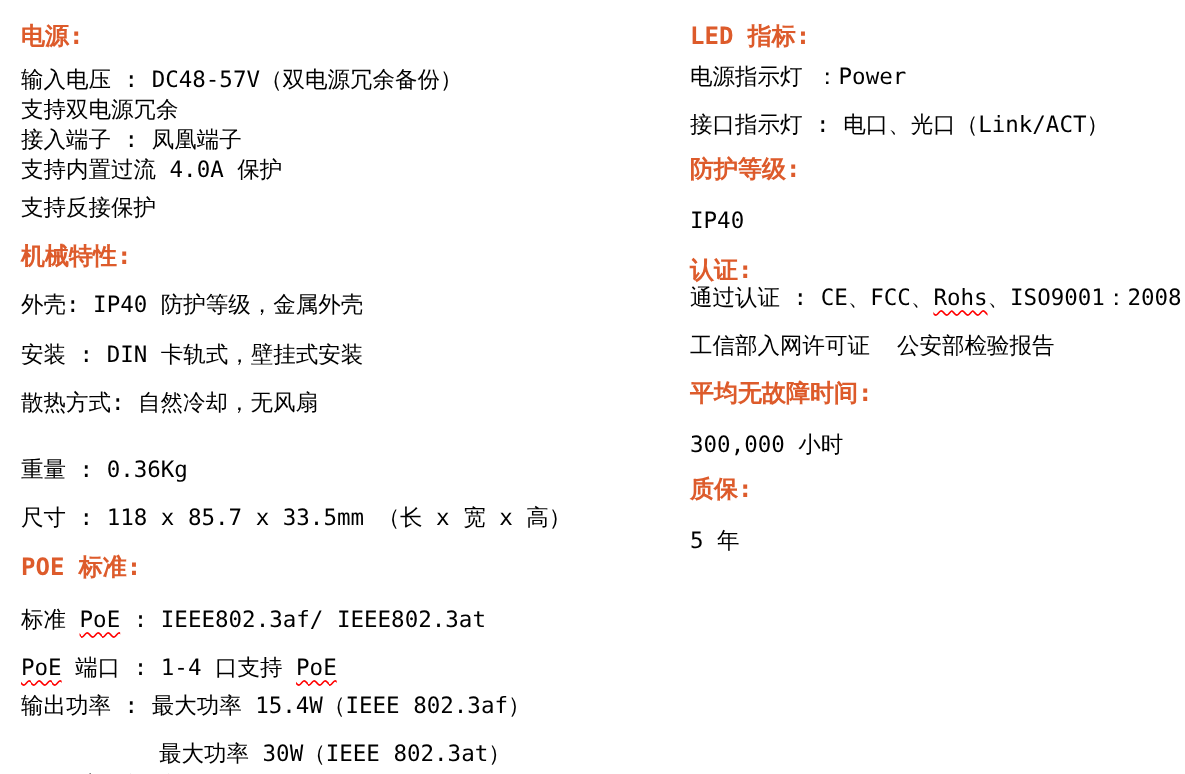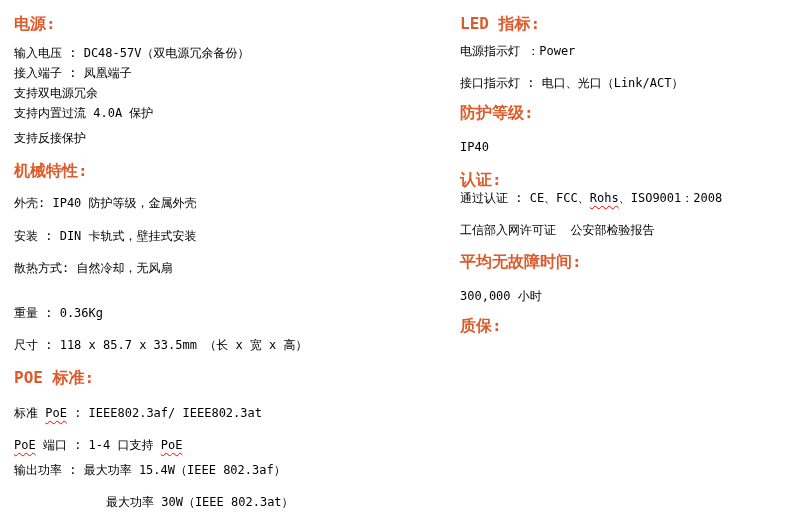--- a/index.html
+++ b/index.html
@@ -24,42 +24,42 @@
   #col-right { left: 460px; width: 326px; }
   .h {
     color: var(--accent);
     font-weight: bold;
     font-size: 16px;
     line-height: 16px;
     margin: 0;
     white-space: pre;
   }
   .line {
-    font-size: 12px;
+    font-size: 15px;
     line-height: 20px;
     margin: 0;
     white-space: pre;
   }
   .sp {
     text-decoration-line: underline;
     text-decoration-style: wavy;
     text-decoration-color: var(--spell);
     text-decoration-thickness: 1px;
     text-underline-offset: 3px;
   }
   .indent { padding-left: 92px; margin-top: 12px; }
 </style>
 </head>
 <body>
 
 <div id="col-left" class="col">
   <div class="h">电源:</div>
   <div class="line" style="margin-top:11px">输入电压 : DC48-57V（双电源冗余备份）</div>
+  <div class="line">支持双电源冗余</div>
   <div class="line">接入端子 : 凤凰端子</div>
-  <div class="line">支持双电源冗余</div>
   <div class="line">支持内置过流 4.0A 保护</div>
   <div class="line" style="margin-top:5px">支持反接保护</div>
 
   <div class="h" style="margin-top:15px">机械特性:</div>
   <div class="line" style="margin-top:14px">外壳: IP40 防护等级，金属外壳</div>
   <div class="line" style="margin-top:13px">安装 : DIN 卡轨式，壁挂式安装</div>
   <div class="line" style="margin-top:12px">散热方式: 自然冷却，无风扇</div>
   <div class="line" style="margin-top:25px">重量 : 0.36Kg</div>
   <div class="line" style="margin-top:12px">尺寸 : 118 x 85.7 x 33.5mm （长 x 宽 x 高）</div>
 
@@ -80,13 +80,14 @@
   <div class="line" style="margin-top:16px">IP40</div>
 
   <div class="h" style="margin-top:15px">认证:</div>
   <div class="line" style=""><span>通过认证 : CE、FCC、</span><span class="sp">Rohs</span><span>、ISO9001：2008</span></div>
   <div class="line" style="margin-top:12px">工信部入网许可证  公安部检验报告</div>
 
   <div class="h" style="margin-top:14px">平均无故障时间:</div>
   <div class="line" style="margin-top:16px">300,000 小时</div>
 
   <div class="h" style="margin-top:12px">质保:</div>
+  <div class="line" style="margin-top:16px">5 年</div>
 </div>
 
 </body></html>

